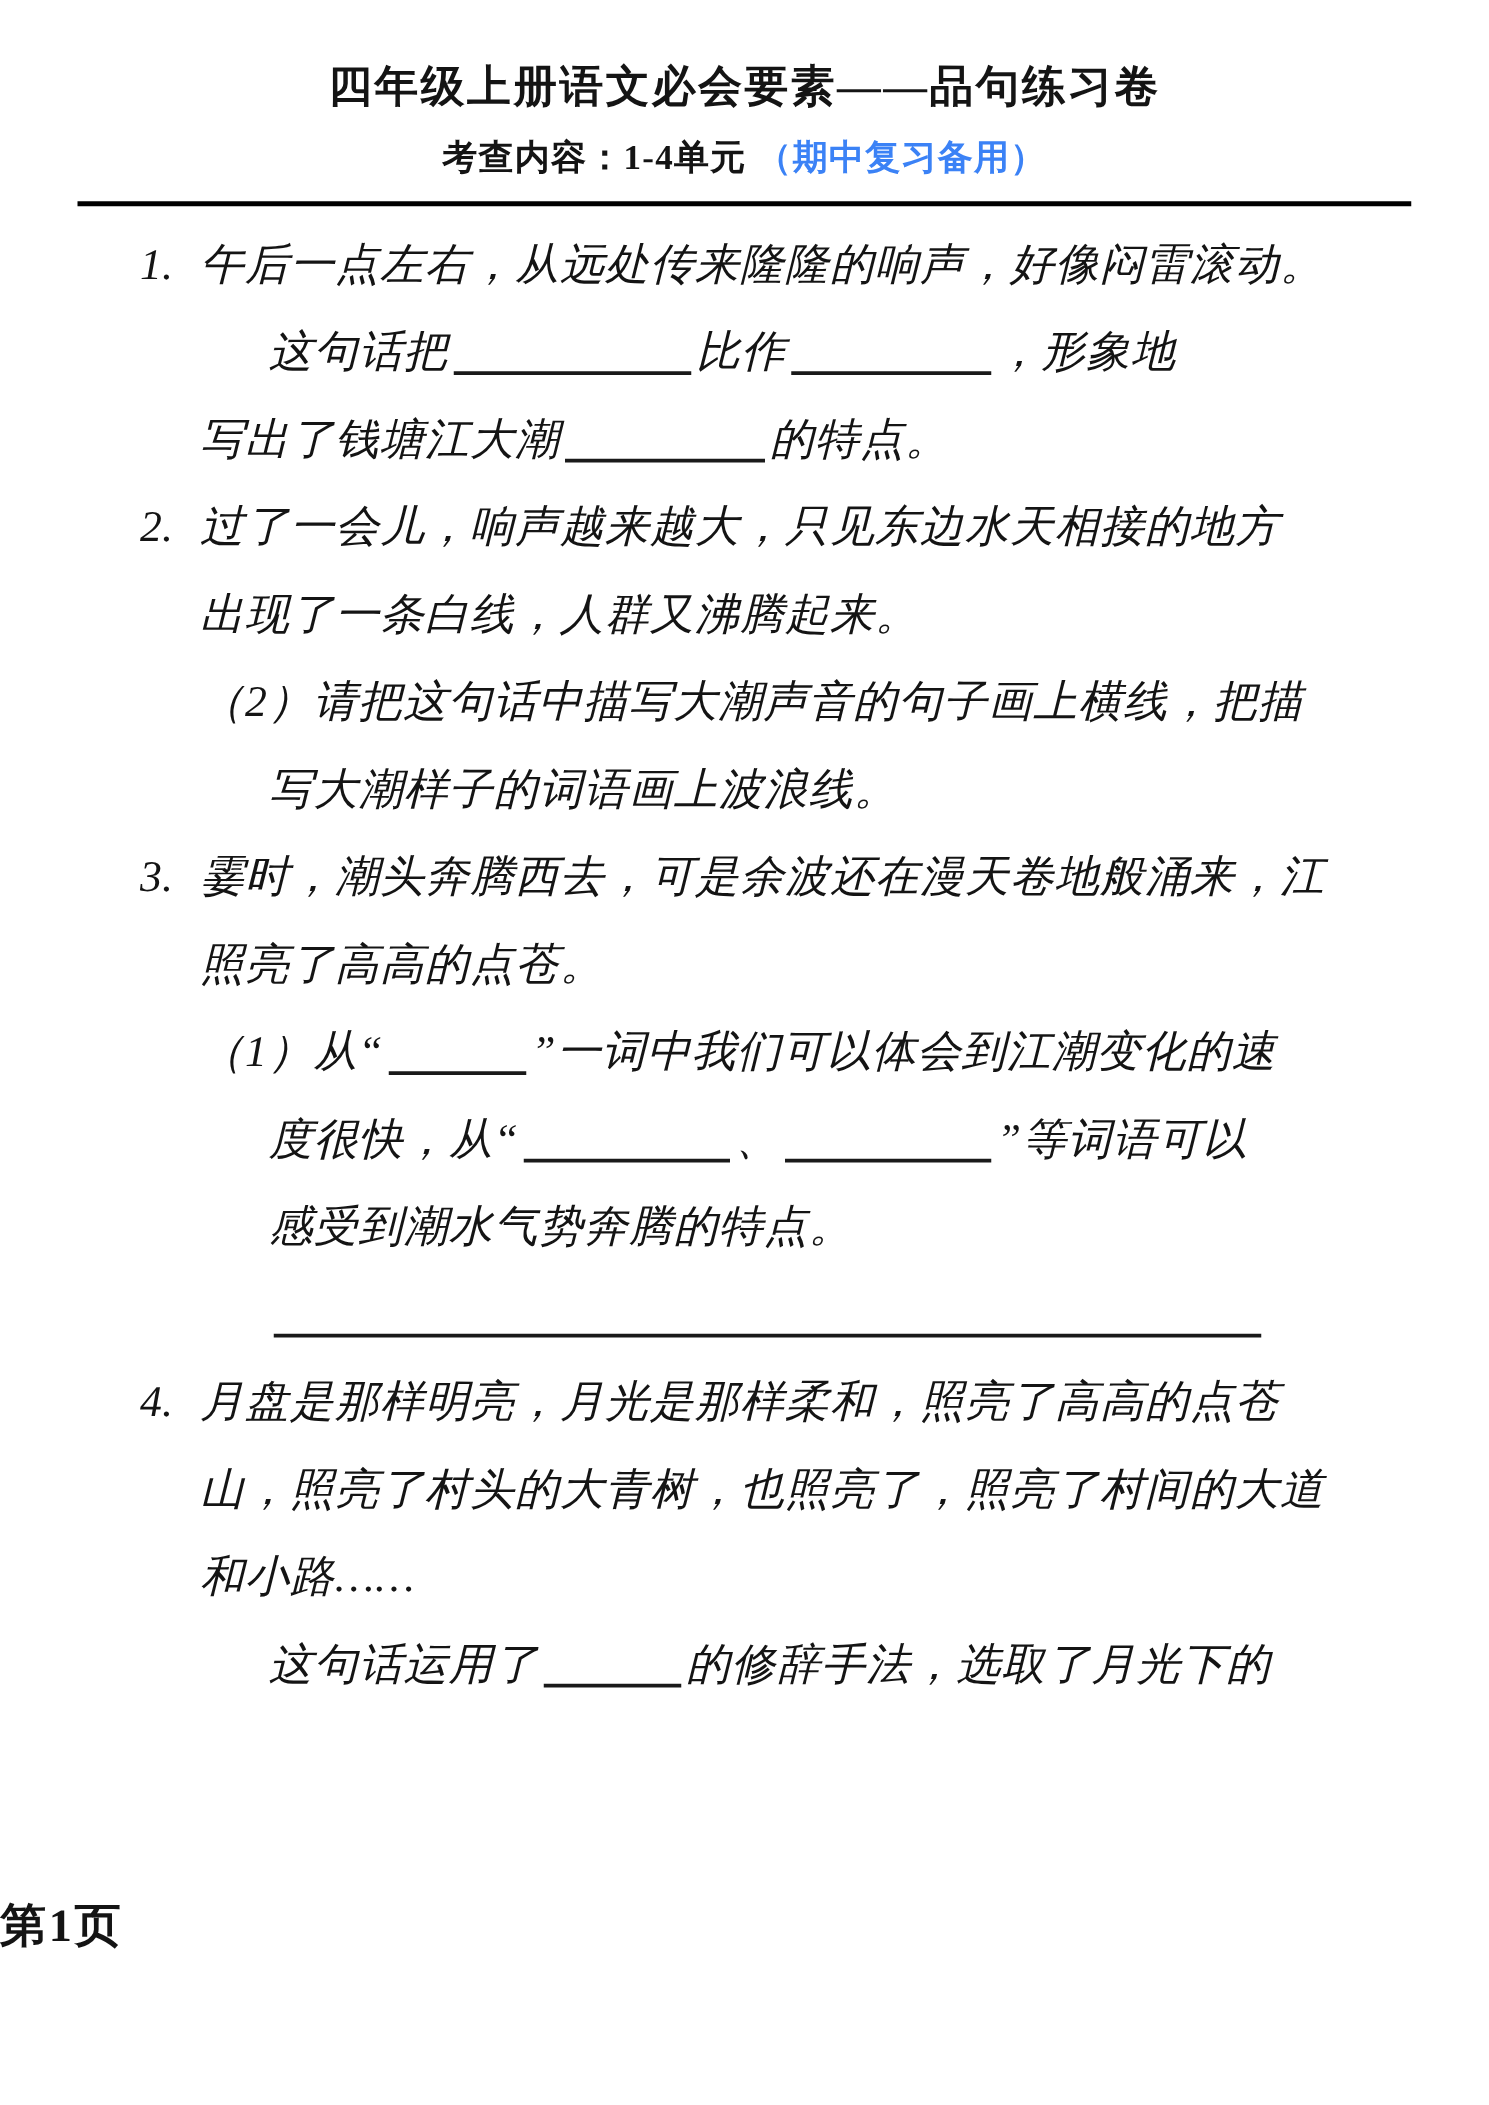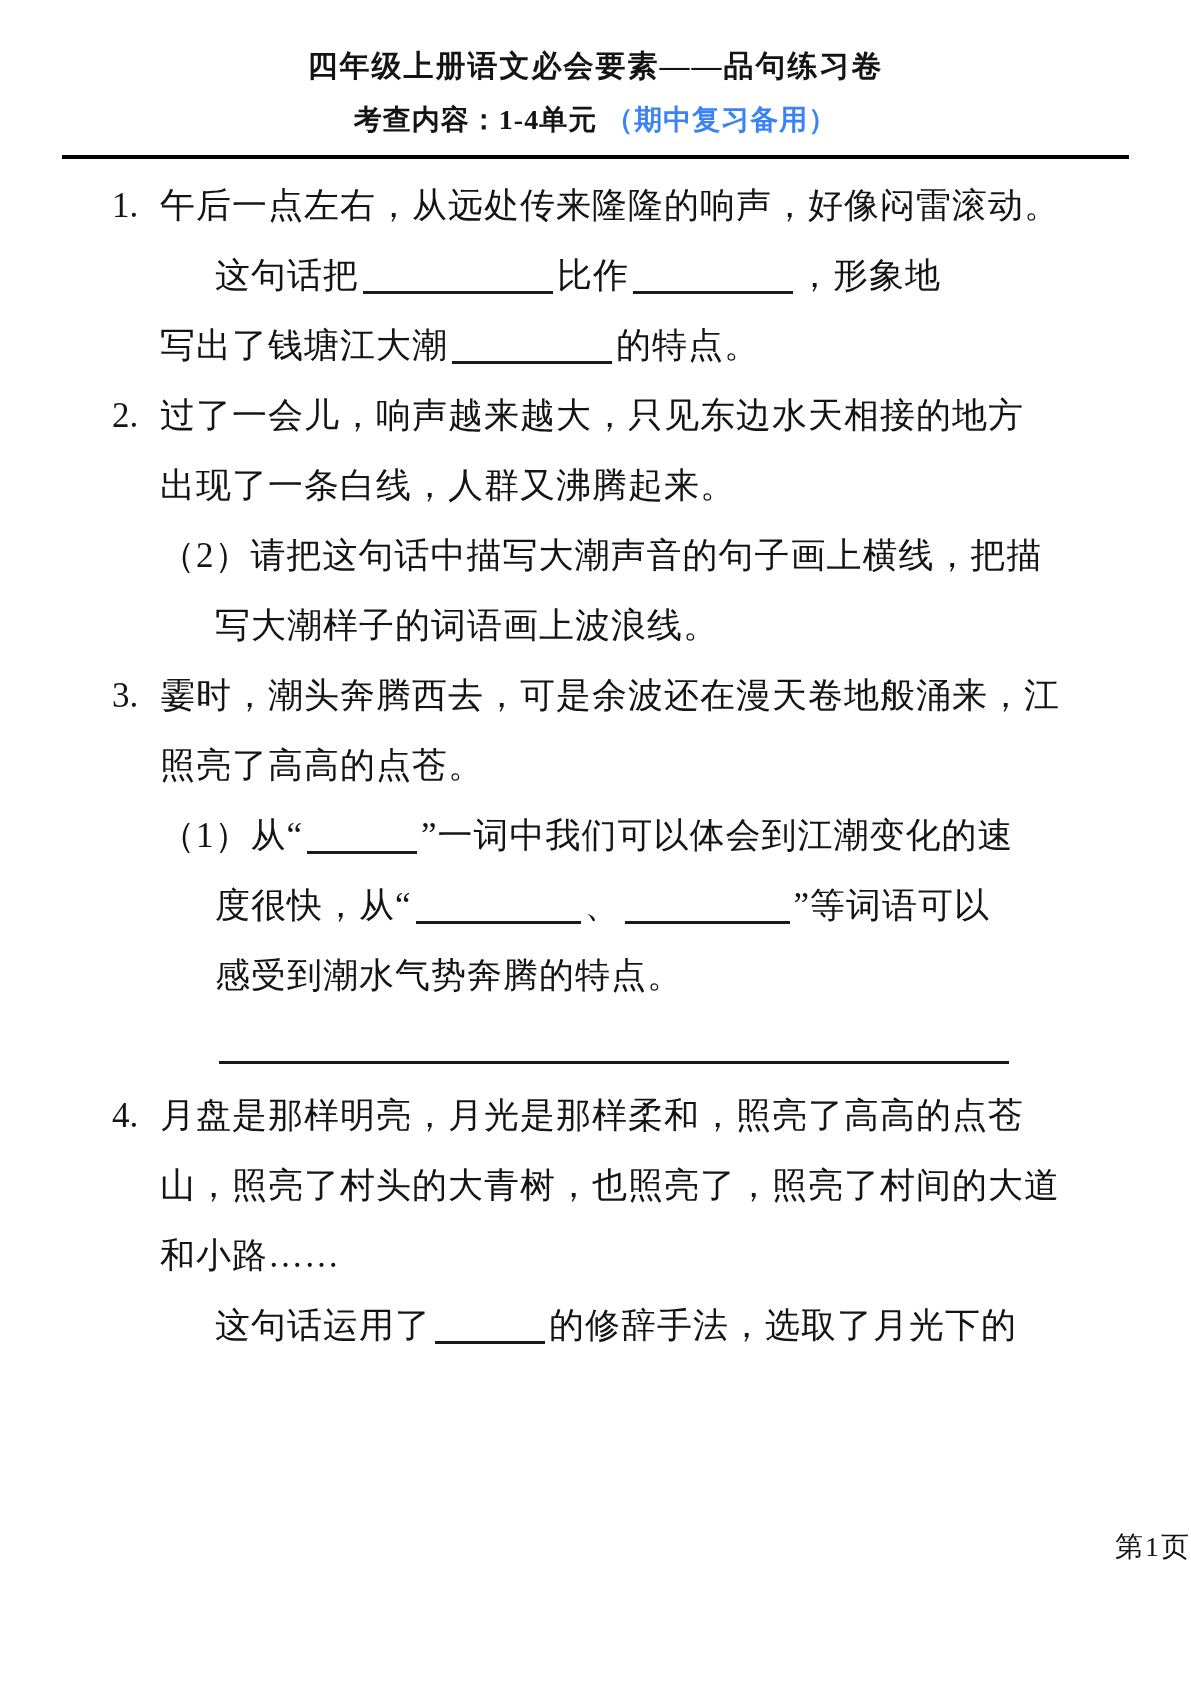--- a/index.html
+++ b/index.html
@@ -14,21 +14,21 @@
   }
   .page {
     width: 1191px;
     height: 1684px;
     position: relative;
     background: #ffffff;
   }
   .title {
     text-align: center;
     padding-top: 46px;
-    font-size: 30px;
+    font-size: 35px;
     font-weight: bold;
     letter-spacing: 2px;
   }
   .subtitle {
     text-align: center;
     margin-top: 14px;
     font-size: 28px;
     font-weight: bold;
     letter-spacing: 1px;
   }
@@ -40,41 +40,43 @@
   }
   .questions {
     margin-top: 12px;
     padding: 0 55px 0 112px;
     font-size: 35px;
   }
   .line {
     line-height: 70px;
     min-height: 70px;
     white-space: nowrap;
+    font-style: italic;
   }
   .qnum {
     display: inline-block;
     width: 48px;
   }
   .txt { letter-spacing: 1px; }
   .blank {
     display: inline-block;
     border-bottom: 3px solid #1a1a1a;
     height: 22px;
     vertical-align: -7px;
     margin: 0 4px;
   }
   .footer {
     position: absolute;
     bottom: 118px;
     left: 0;
     width: 100%;
-    text-align: right;
-    font-size: 28px;
+    text-align: left;
+    font-size: 37px;
     letter-spacing: 2px;
+    font-weight: bold;
   }
 </style>
 </head>
 <body>
 
 <div class="page">
 
   <div class="title">四年级上册语文必会要素——品句练习卷</div>
 
   <div class="subtitle">

